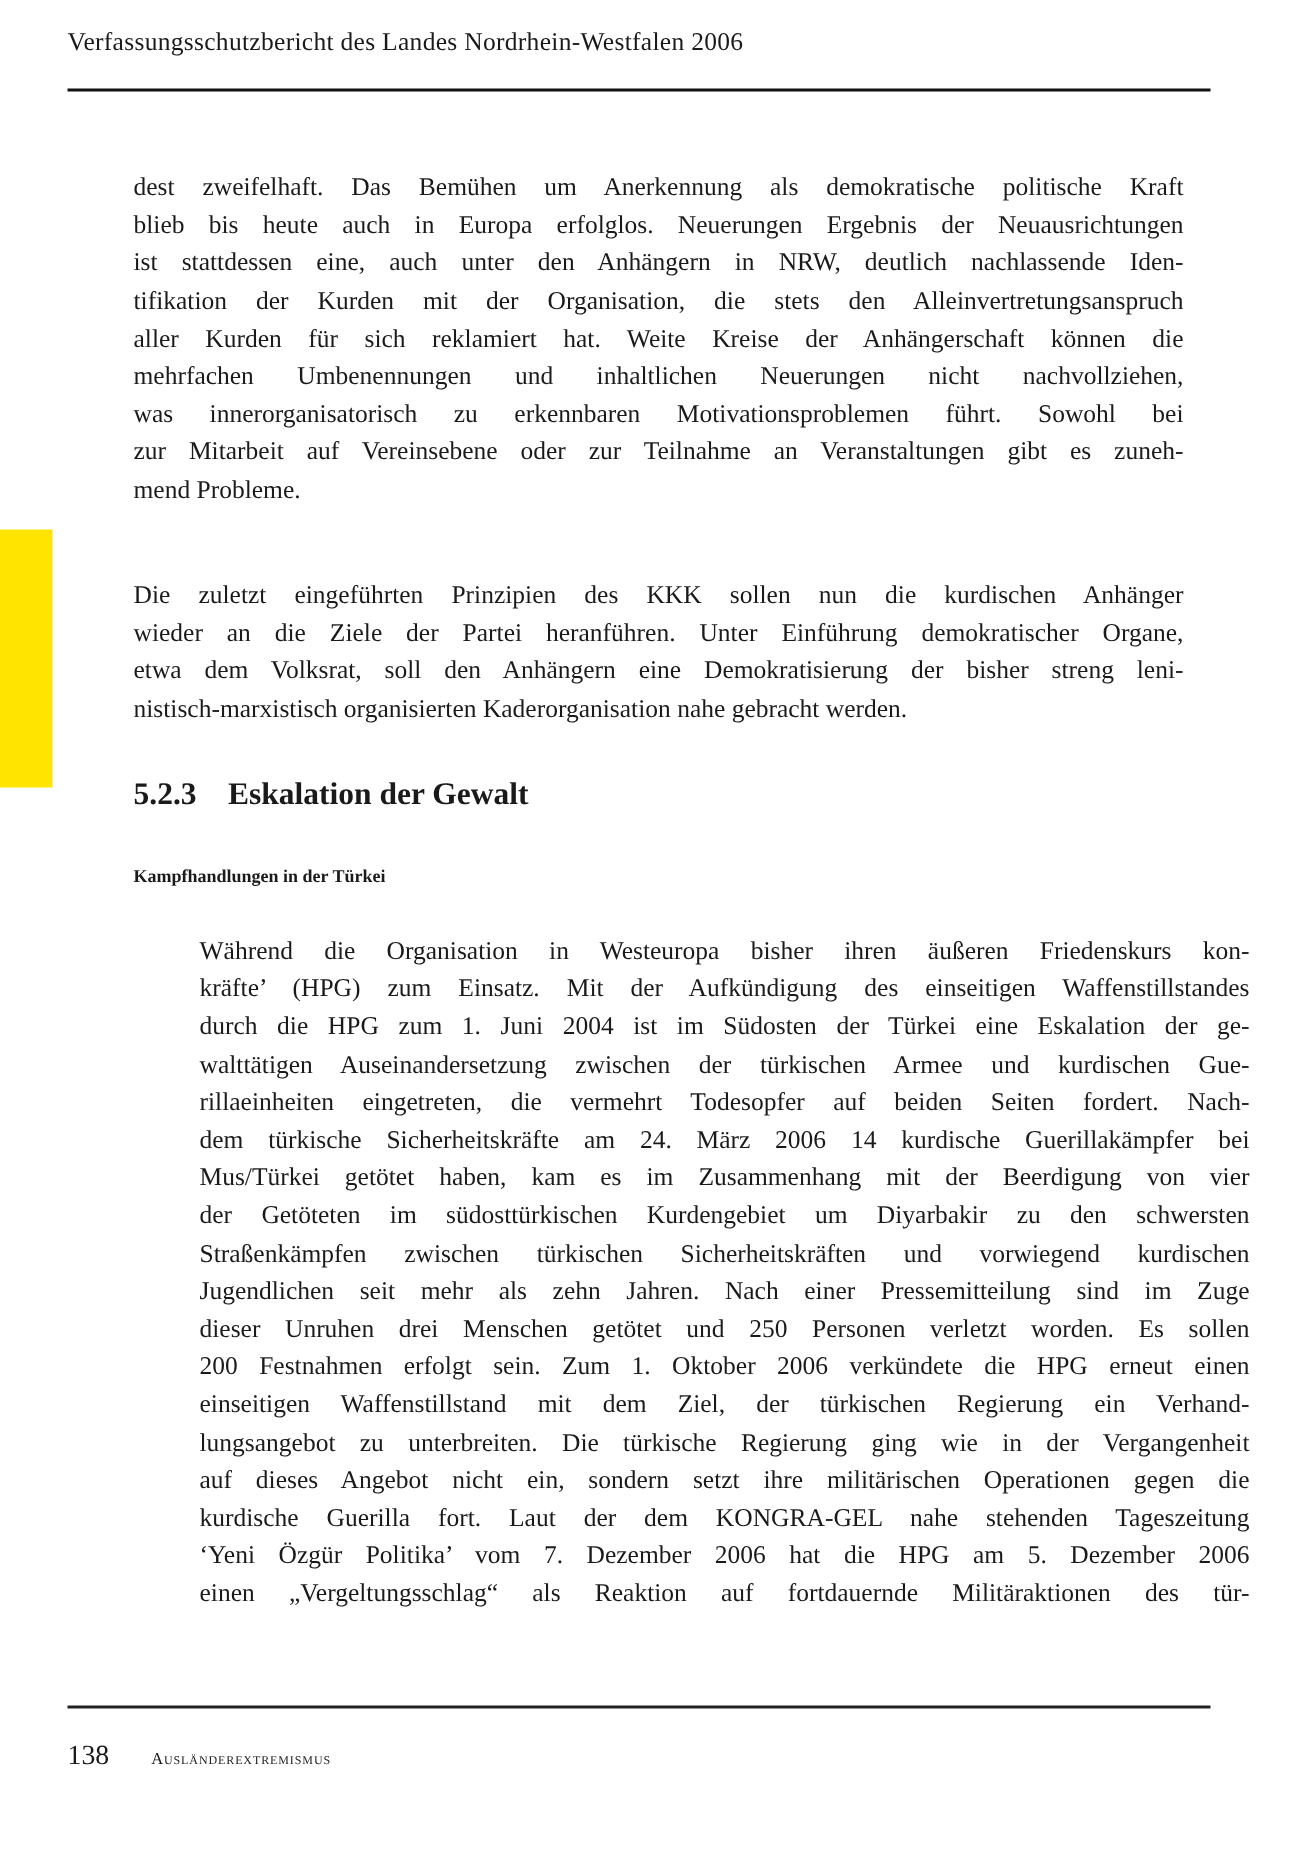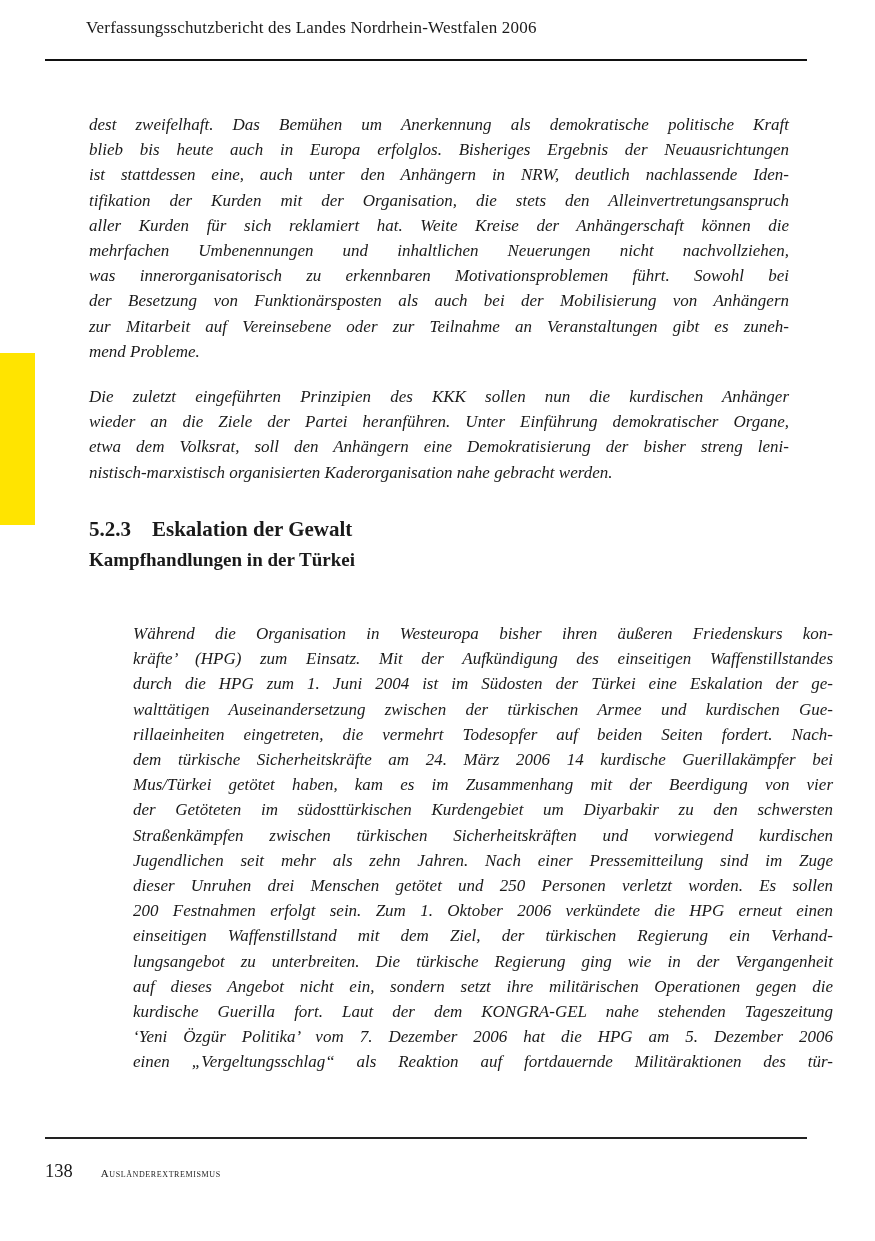--- a/index.html
+++ b/index.html
@@ -8,49 +8,49 @@
     background: #ffffff;
     position: relative;
     font-family: "Liberation Serif", "DejaVu Serif", serif;
     color: #1a1a1a;
     overflow: hidden;
   }
   .page { position: absolute; inset: 0; }
 
   .header-title {
     position: absolute; left: 45px; top: 18px;
-    font-size: 17px; letter-spacing: 0.2px; white-space: nowrap; margin-left: 41px;
+    font-size: 17px; letter-spacing: 0.2px; white-space: nowrap;
   }
   .header-rule {
     position: absolute; left: 45px; top: 59px;
     width: 762px; height: 2px; background: #111111;
   }
 
   .bookmark-tab {
     position: absolute; left: 0; top: 353px;
     width: 35px; height: 172px; background: #FFE400;
   }
 
   .body-col { position: absolute; left: 89px; width: 700px; }
-  .para { font-size: 17px; line-height: 25.2px; font-style: italic; }
+  .para { font-size: 17px; line-height: 25.2px; }
   .tline { text-align: justify; text-align-last: justify; white-space: nowrap; }
   .tline-last { text-align-last: left; }
 
   #para1 { top: 112px; }
   #para2 { top: 384px; }
   #para3 { top: 621px; margin-left: 44px; }
 
   .section-heading {
     position: absolute; left: 89px; top: 517px;
     font-size: 21px; font-weight: bold; display: flex; gap: 21px;
     white-space: nowrap;
   }
   .subsection-heading {
-    position: absolute; left: 89px; top: 549px;
-    font-size: 19px; font-weight: bold; white-space: nowrap;
+    position: absolute; left: 89px; top: 577px;
+    font-size: 12px; font-weight: bold; white-space: nowrap;
   }
 
   .footer-rule {
     position: absolute; left: 45px; top: 1137px;
     width: 762px; height: 1.5px; background: #222222;
   }
   .page-footer {
     position: absolute; left: 45px; top: 1161px;
     display: flex; align-items: baseline; gap: 28px;
   }
@@ -64,27 +64,26 @@
 
 <div class="page">
 
   <div class="header-title">Verfassungsschutzbericht des Landes Nordrhein-Westfalen 2006</div>
   <div class="header-rule"></div>
 
   <div class="bookmark-tab" style="background: rgb(255, 228, 0);"></div>
 
   <div id="para1" class="body-col para">
       <div class="tline">dest zweifelhaft. Das Bemühen um Anerkennung als demokratische politische Kraft</div>
-      <div class="tline">blieb bis heute auch in Europa erfolglos. Bisheriges Ergebnis der Neuausrichtungen</div>
+      <div class="tline">blieb bis heute auch in Europa erfolglos. Neuerungen Ergebnis der Neuausrichtungen</div>
       <div class="tline">ist stattdessen eine, auch unter den Anhängern in NRW, deutlich nachlassende Iden-</div>
       <div class="tline">tifikation der Kurden mit der Organisation, die stets den Alleinvertretungsanspruch</div>
       <div class="tline">aller Kurden für sich reklamiert hat. Weite Kreise der Anhängerschaft können die</div>
       <div class="tline">mehrfachen Umbenennungen und inhaltlichen Neuerungen nicht nachvollziehen,</div>
       <div class="tline">was innerorganisatorisch zu erkennbaren Motivationsproblemen führt. Sowohl bei</div>
-      <div class="tline">der Besetzung von Funktionärsposten als auch bei der Mobilisierung von Anhängern</div>
       <div class="tline">zur Mitarbeit auf Vereinsebene oder zur Teilnahme an Veranstaltungen gibt es zuneh-</div>
       <div class="tline tline-last">mend Probleme.</div>
     </div>
 
   <div id="para2" class="body-col para">
       <div class="tline">Die zuletzt eingeführten Prinzipien des KKK sollen nun die kurdischen Anhänger</div>
       <div class="tline">wieder an die Ziele der Partei heranführen. Unter Einführung demokratischer Organe,</div>
       <div class="tline">etwa dem Volksrat, soll den Anhängern eine Demokratisierung der bisher streng leni-</div>
       <div class="tline tline-last">nistisch-marxistisch organisierten Kaderorganisation nahe gebracht werden.</div>
     </div>

